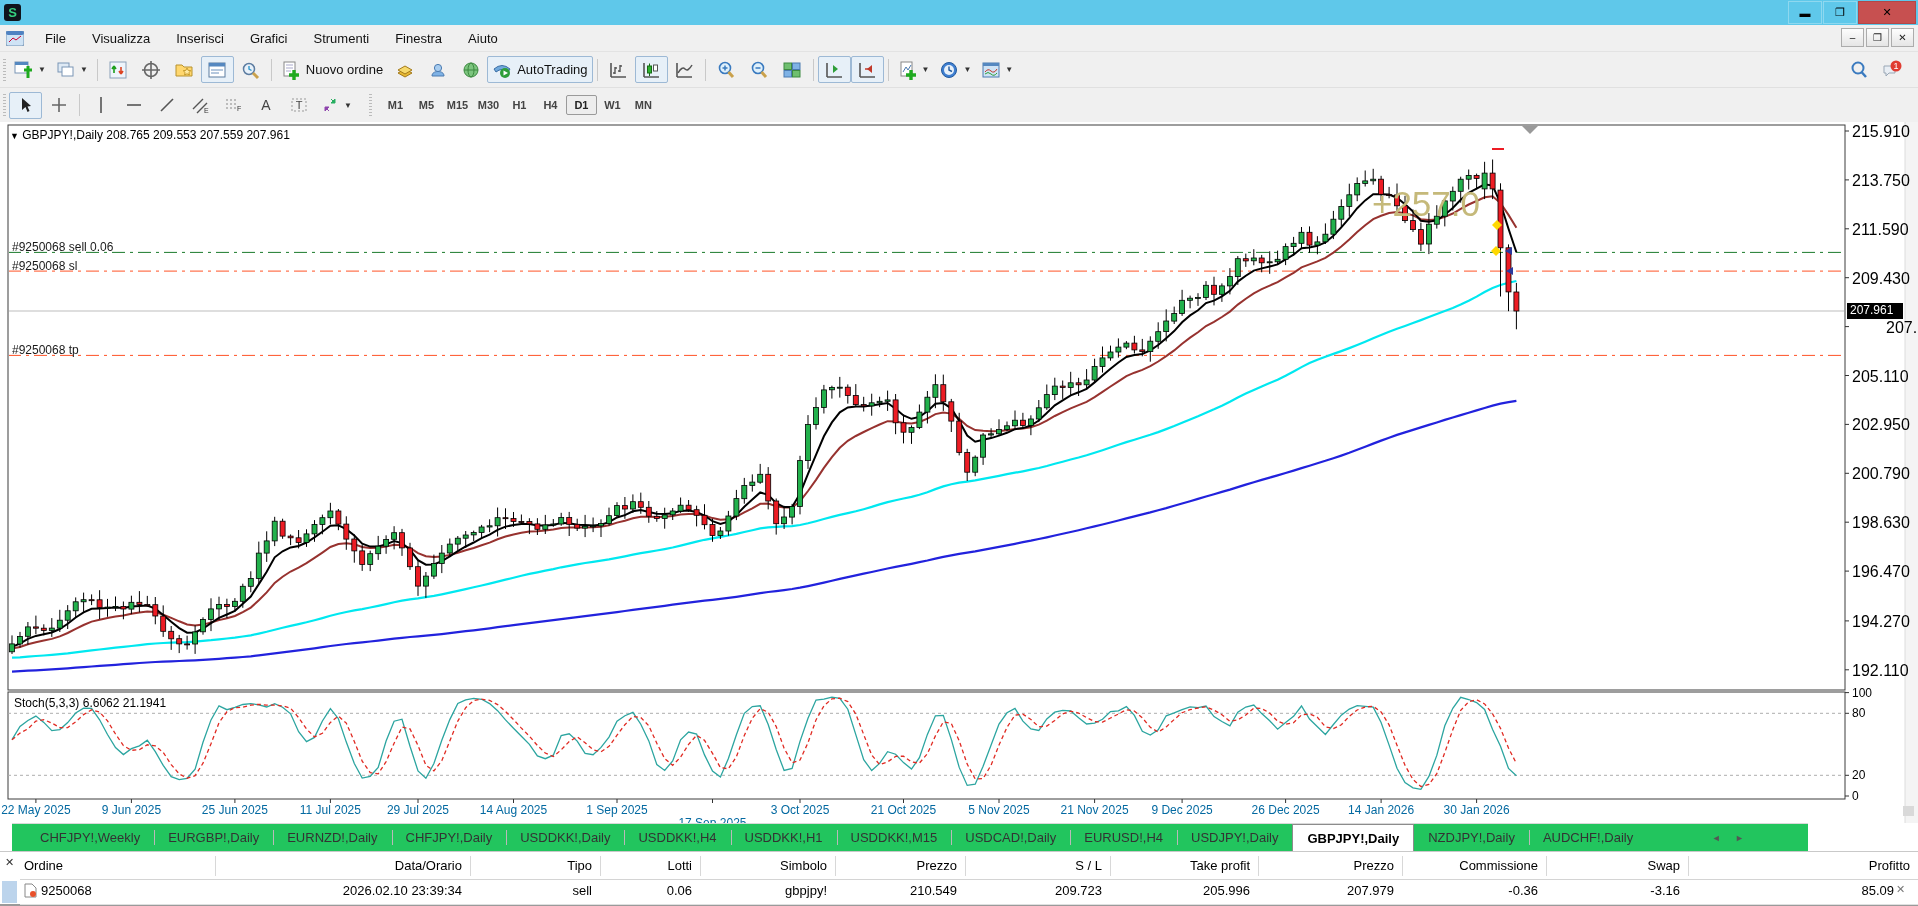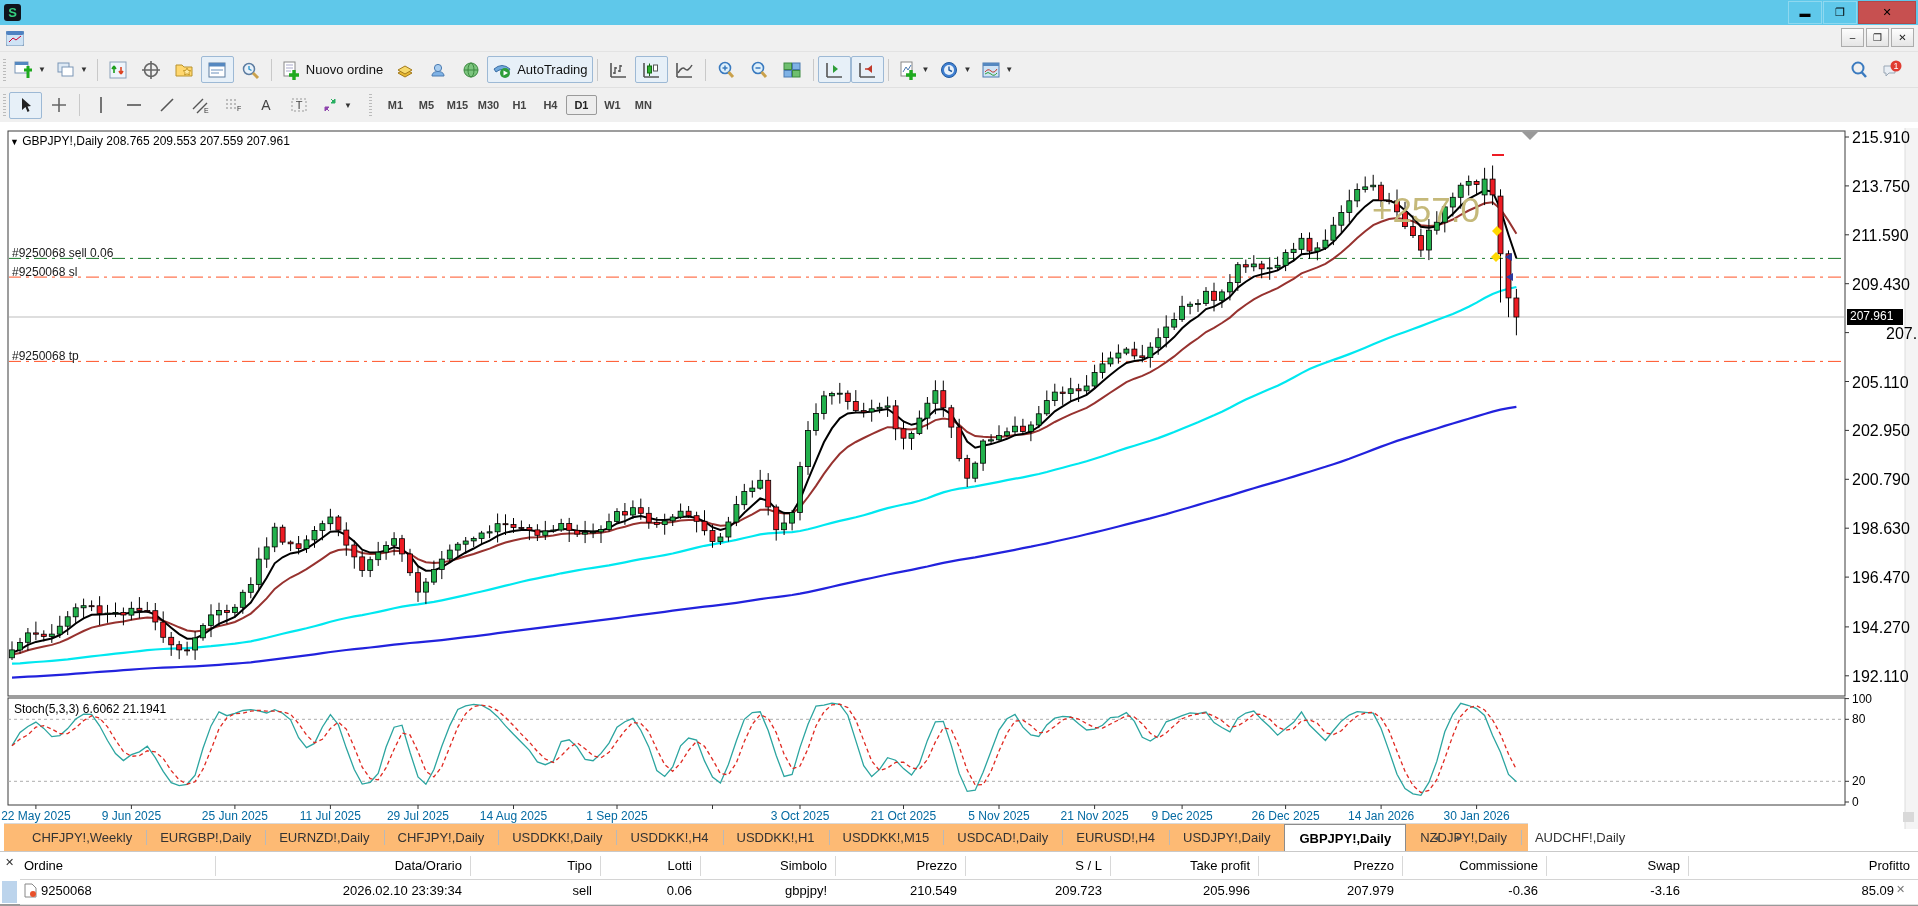--- a/index.html
+++ b/index.html
@@ -33,33 +33,33 @@
   .tbtn { height:27px; min-width:33px; display:flex; align-items:center; justify-content:center;
     border:1px solid transparent; border-radius:2px; padding:0 4px; }
   .tbtn.pressed { border-color:#9DB9D5; background:#E7F0F8; }
   .tbtn .lbl { font-size:13px; color:#111; margin-left:5px; }
   .tsep { width:1px; height:22px; background:#C9C9C9; margin:0 4px; }
   .caret { font-size:8px; color:#333; margin-left:4px; }
   .tfbtn { font-size:11px; font-weight:700; color:#444; width:31px; text-align:center; padding:3px 0; margin:0 0;
     border:1px solid transparent; border-radius:2px; }
   .tfbtn.pressed { border-color:#9A9A9A; background:#EDEDED; color:#222; }
   
-  #chart-region { position:absolute; left:0; top:128px; width:1558px; height:701px; background:#fff; }
+  #chart-region { position:absolute; left:0; top:122px; width:1558px; height:701px; background:#fff; }
   .ovl { position:absolute; font-size:12px; color:#000; white-space:nowrap; }
   #chart-label { left:10px; top:6px; }
   #profit-label { right:78px; top:62px; font-size:35px; color:#C5B97A; }
   .trade-lbl { left:12px; font-size:12px; color:#1a1a1a; }
   #stoch-label { left:14px; top:574px; }
   .pricelbl { position:absolute; left:1852px; font-size:16px; color:#000; }
   #pricebox { position:absolute; left:1847px; width:56px; height:16px; background:#000; color:#fff;
     font-size:12px; padding-left:3px; top:181px; }
   .datelbl { position:absolute; font-size:12px; color:#0369a1; top:681px; transform:translateX(-50%); }
   .stochlbl { position:absolute; left:1852px; font-size:12px; color:#000; }
   
-  #tabsbar { position:absolute; left:4px; top:823px; width:1524px; height:28px; background:#fdba74;
+  #tabsbar { position:absolute; left:12px; top:823px; width:1796px; height:28px; background:#22c55e;
     border-top:1px solid #D9D9D9; display:flex; align-items:stretch; padding-left:14px; }
   .tab { font-size:13px; color:#333; padding:6px 14px 0 14px; position:relative; }
   .tab:not(:first-child)::before { content:""; position:absolute; left:0; top:6px; bottom:6px; width:1px; background:#B9B9B9; }
   .tab.active { background:#fff; border:1px solid #8C8C8C; border-bottom:none; color:#000; font-weight:700; }
   .tab.active::before { display:none; }
   .tab.active + .tab::before { display:none; }
   #tab-arrows { position:absolute; right:58px; top:9px; font-size:9px; color:#555; letter-spacing:6px; }
   
   #terminal { position:absolute; left:0; top:851px; width:1918px; height:55px; background:#fff;
     border-top:1px solid #C9C9C9; border-bottom:2px solid #9a9a9a; }
@@ -87,20 +87,29 @@
     <div class="winbtn close">✕</div>
   </div>
 </div>
 
 <div id="menubar">
   <svg id="menu-doc-icon" viewBox="0 0 18 15">
     <rect x="0" y="0" width="18" height="15" rx="2" fill="#cfe3f5" stroke="#6f8fb0"></rect>
     <rect x="0" y="0" width="18" height="4" rx="2" fill="#4f82c2"></rect>
     <path d="M3 11 L7 7 L10 9 L15 5" stroke="#c03" fill="none"></path>
   </svg>
+  <div id="menu-items" style="display:flex">
+      <div class="menu-item">File</div>
+      <div class="menu-item">Visualizza</div>
+      <div class="menu-item">Inserisci</div>
+      <div class="menu-item">Grafici</div>
+      <div class="menu-item">Strumenti</div>
+      <div class="menu-item">Finestra</div>
+      <div class="menu-item">Aiuto</div>
+    </div>
   <div id="mdi-buttons">
     <div class="mdibtn">–</div>
     <div class="mdibtn">❐</div>
     <div class="mdibtn">✕</div>
   </div>
 </div>
 
 <div id="toolbar1">
     <div class="grip"></div>
     <div class="tbtn">

